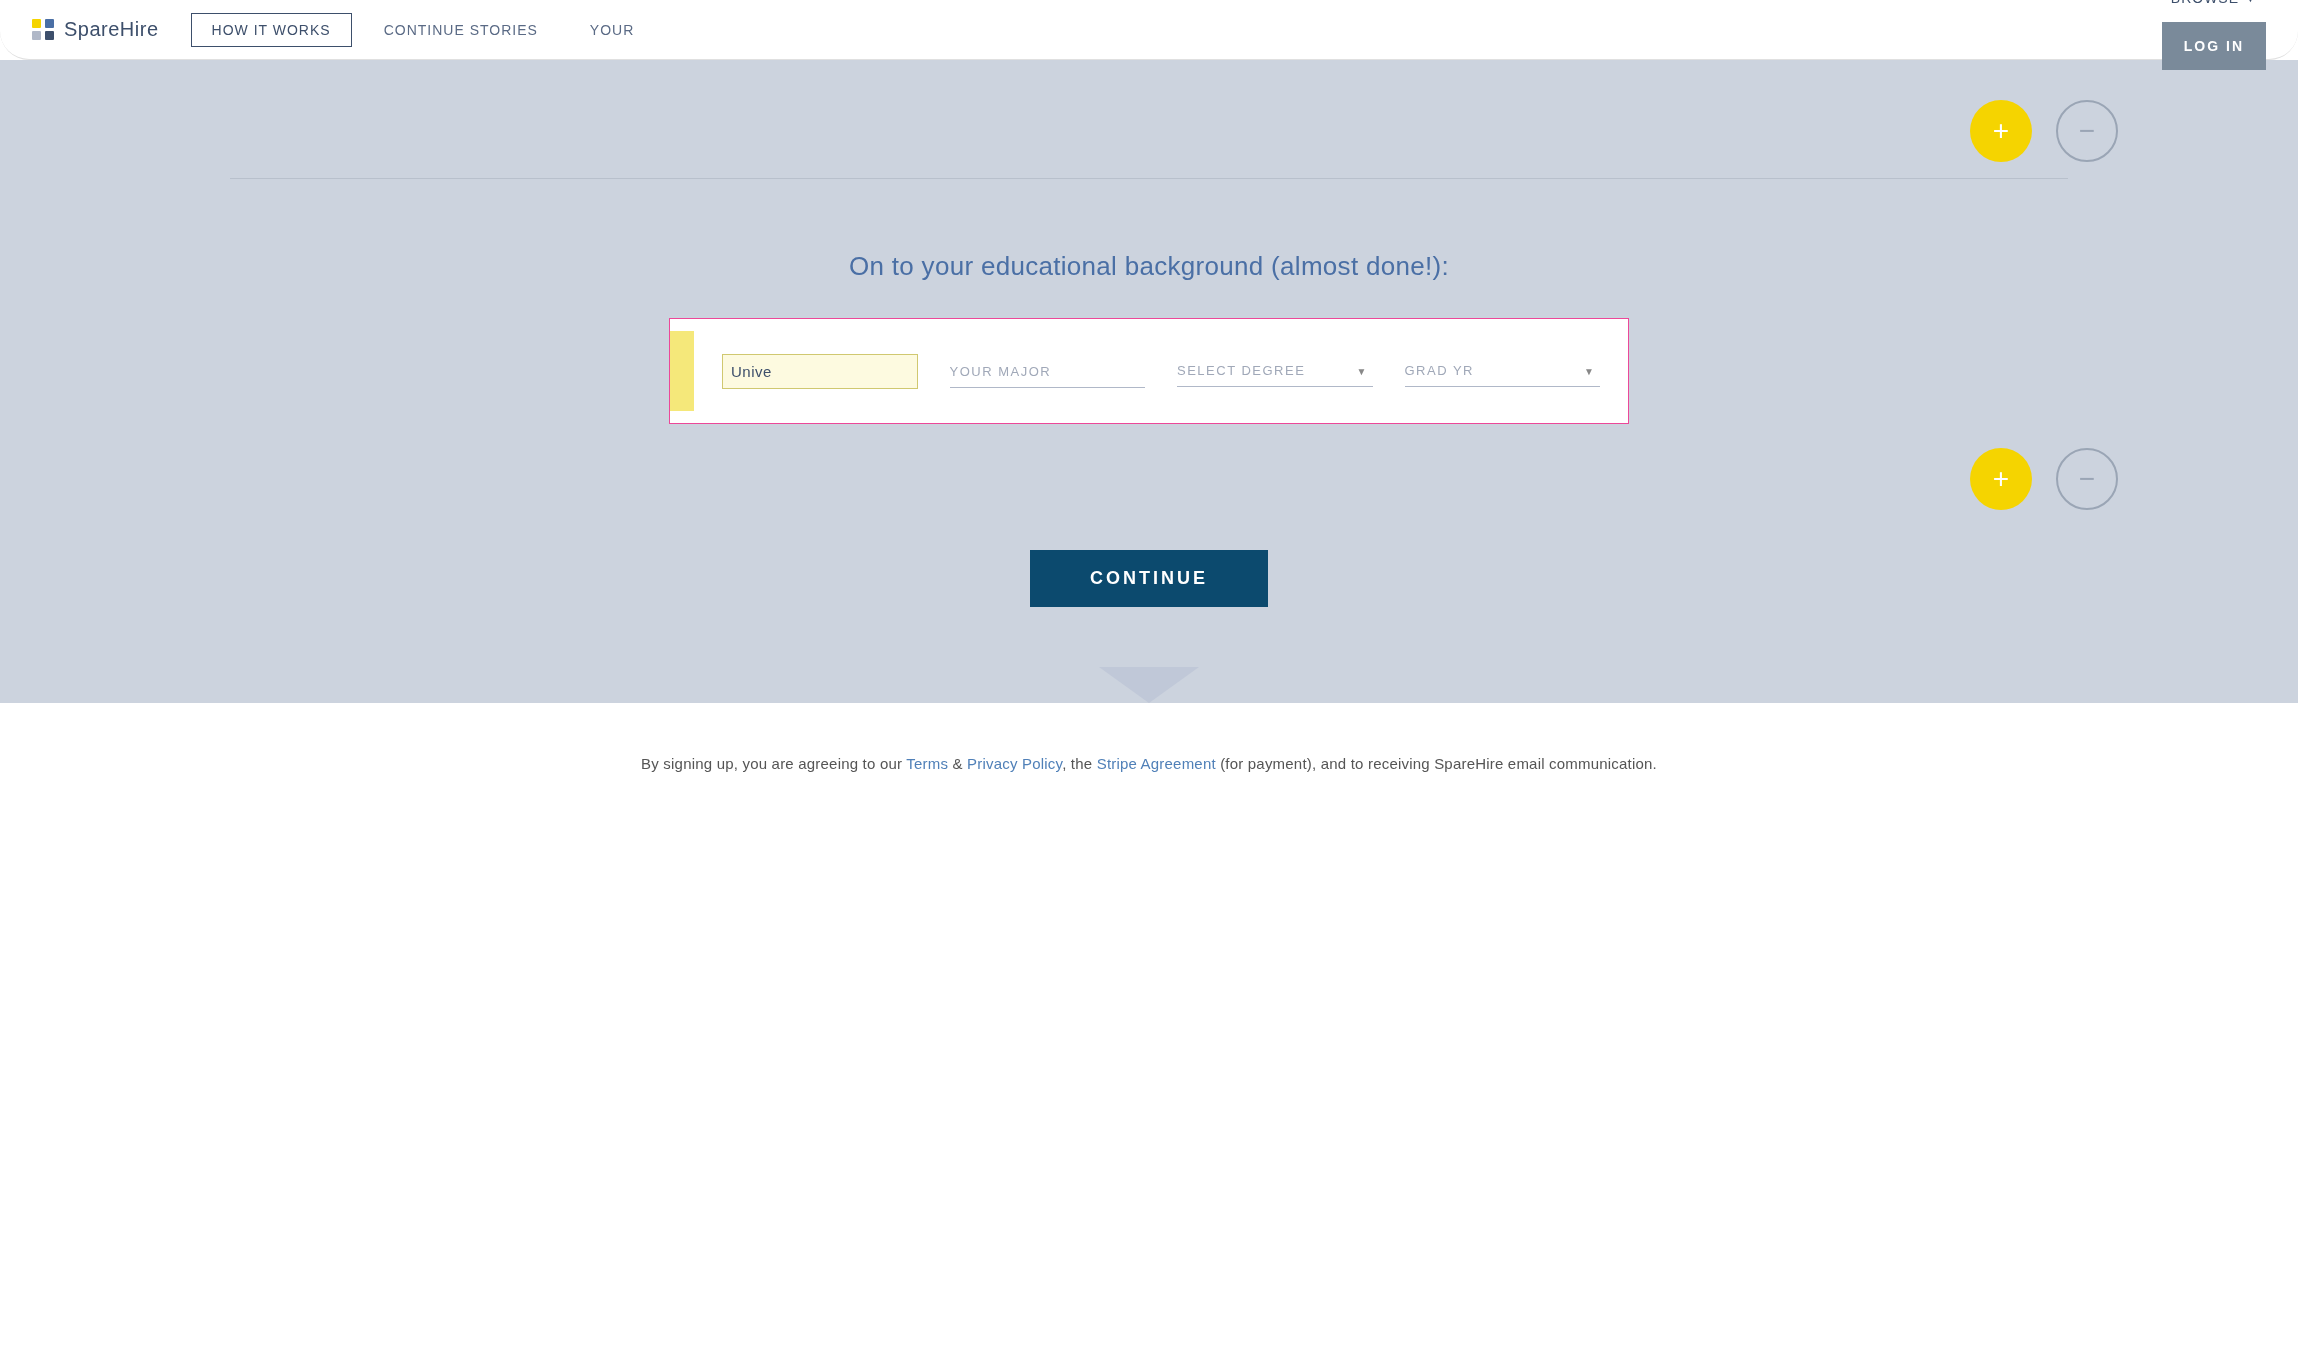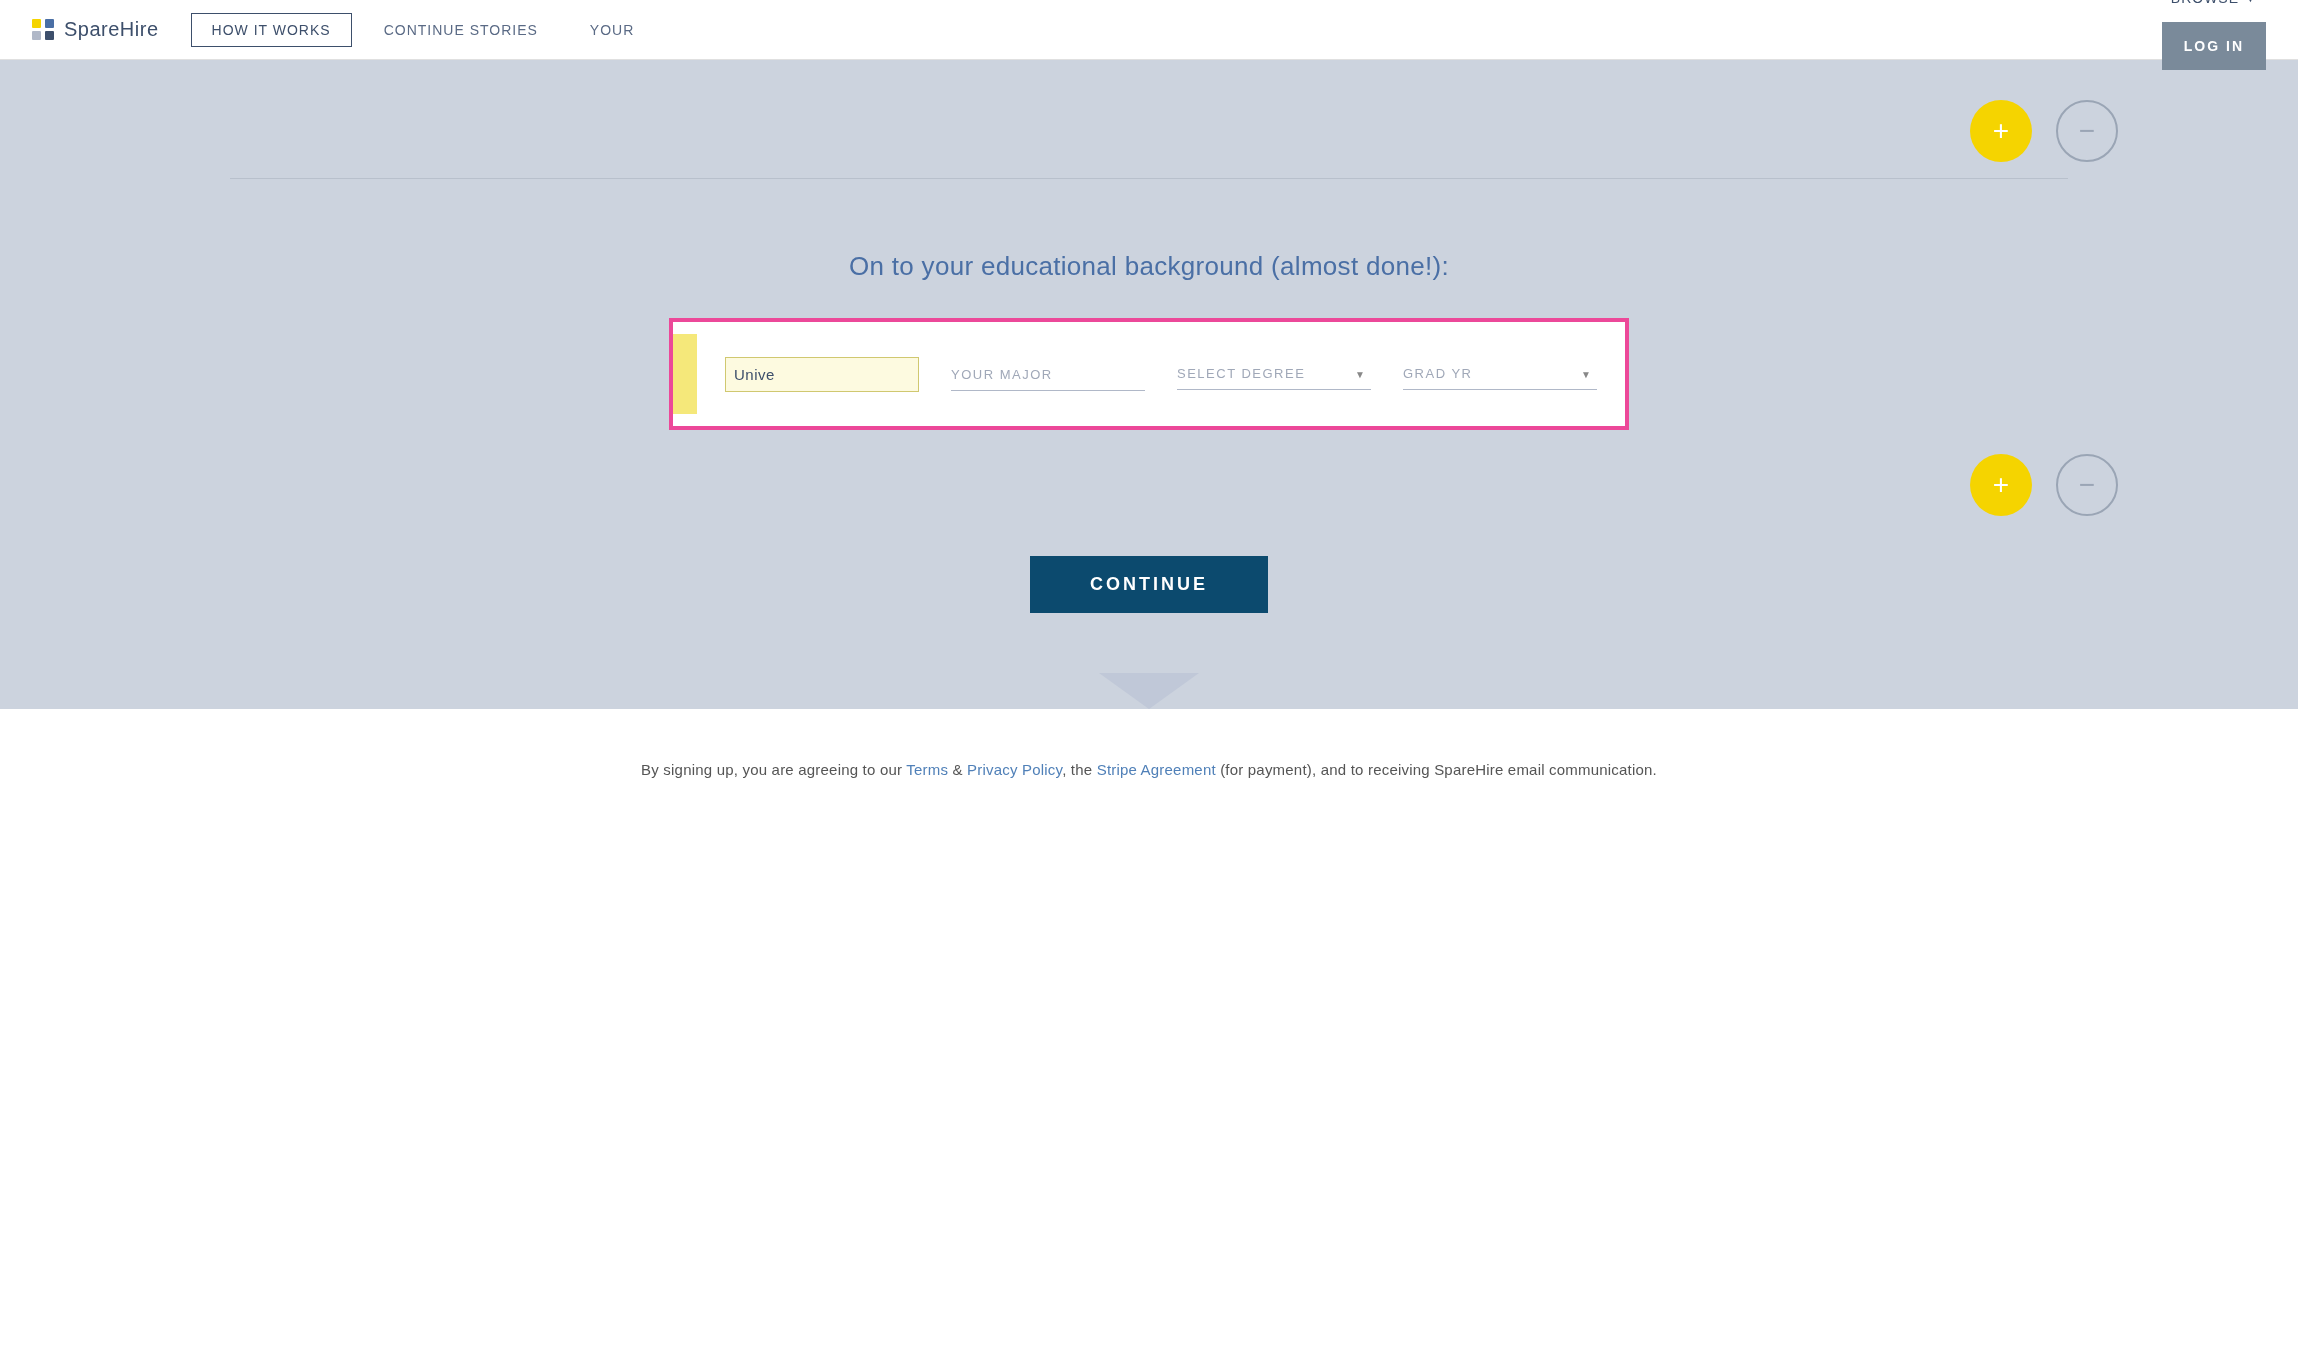--- a/index.html
+++ b/index.html
@@ -14,20 +14,21 @@
     nav {
       display: flex;
       align-items: center;
       justify-content: space-between;
       height: 60px;
       padding: 0 32px;
       background: #fff;
       border-bottom: 1px solid #e0e0e0;
       position: relative;
       z-index: 10;
+      border-radius: 29px;
     }
 
     .nav-left {
       display: flex;
       align-items: center;
       gap: 32px;
     }
 
     .logo-wrap {
       display: flex;
@@ -179,21 +180,21 @@
       margin-bottom: 36px;
       letter-spacing: 0.3px;
       margin-top: 24px;
     }
 
     
     .form-row {
       display: flex;
       align-items: center;
       background: #fff;
-      border: 4px solid #ec4899;
+      border: 1px solid #ec4899;
       width: 80%;
       max-width: 960px;
       min-height: 80px;
       padding: 12px 0;
       position: relative;
       justify-content: center;
     }
 
     .form-row-accent {
       width: 24px;

